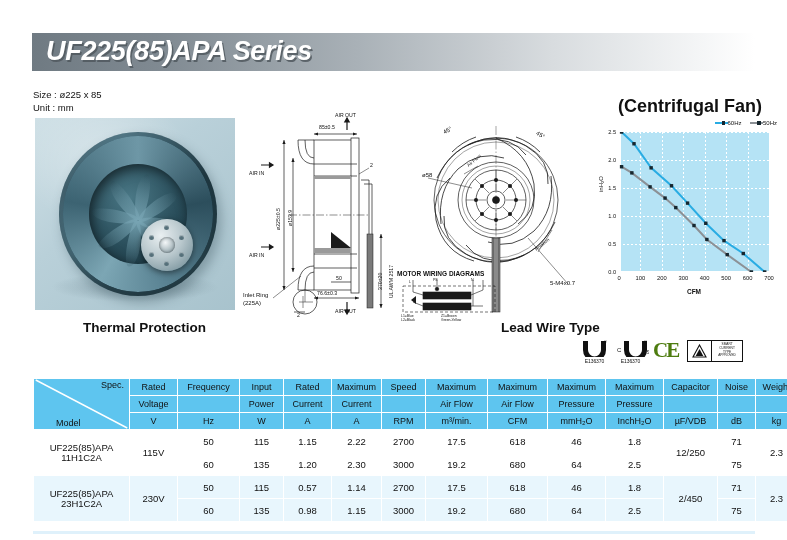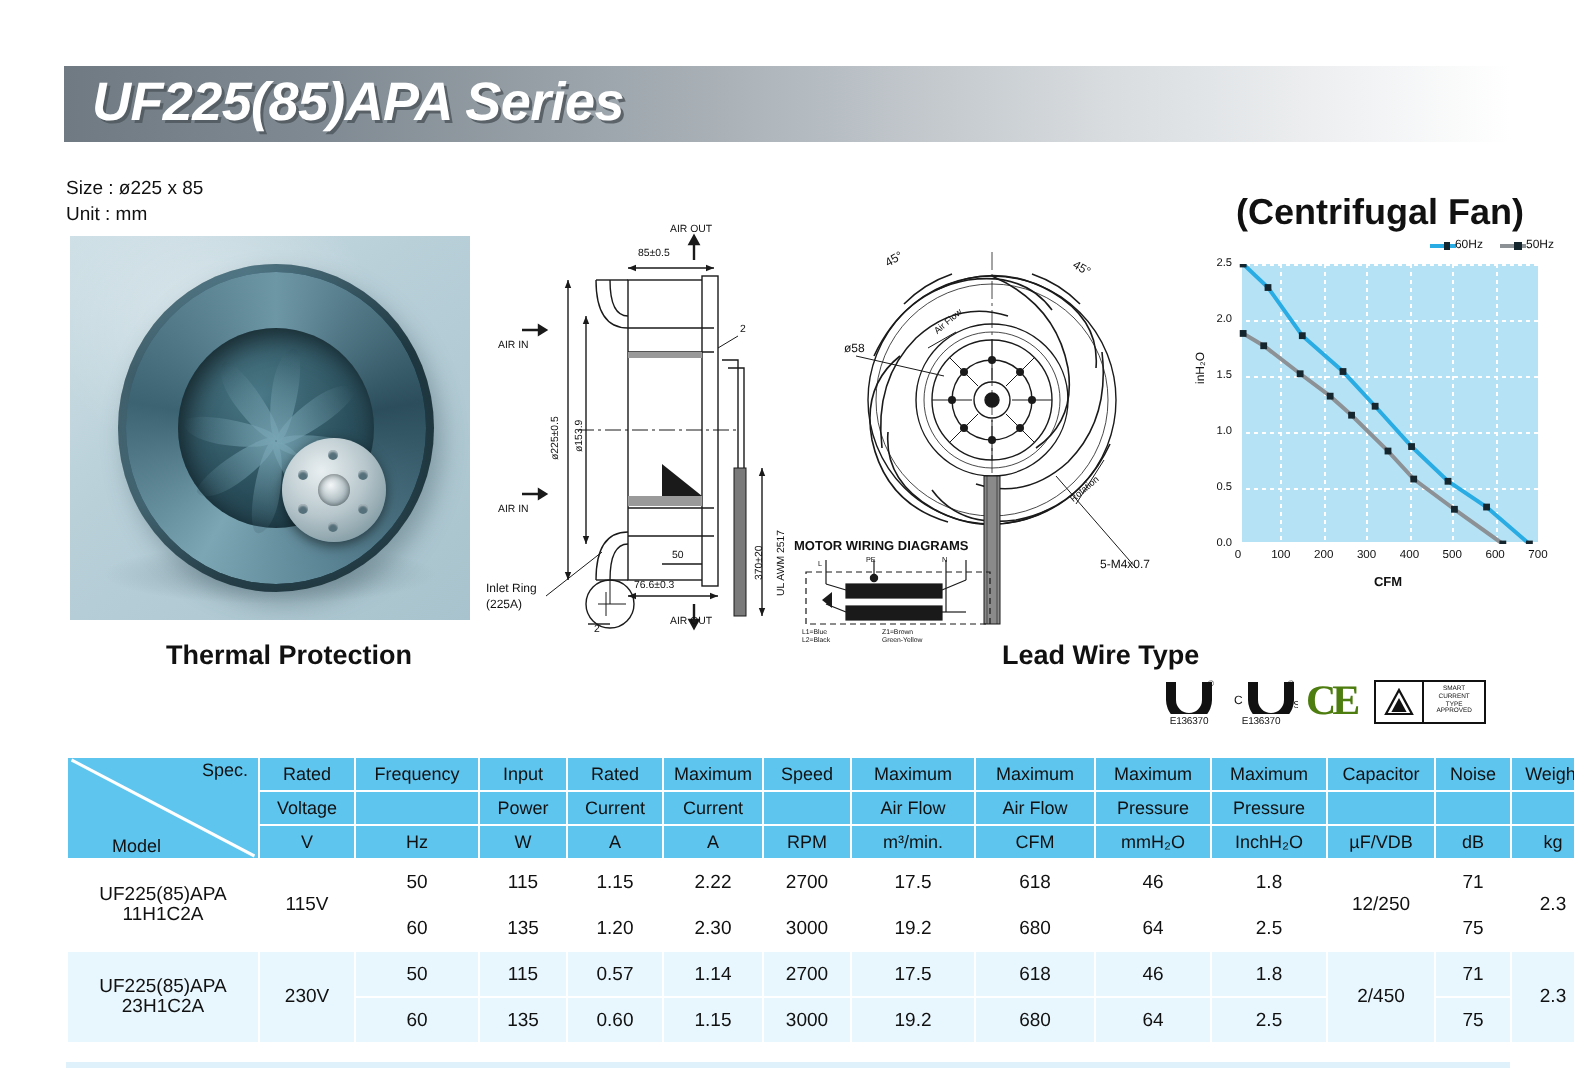--- a/index.html
+++ b/index.html
@@ -603,21 +603,21 @@
       <td>618</td>
       <td>46</td>
       <td>1.8</td>
       <td rowspan="2">2/450</td>
       <td>71</td>
       <td rowspan="2">2.3</td>
     </tr>
     <tr class="row-b">
       <td>60</td>
       <td>135</td>
-      <td>0.60</td>
+      <td>0.98</td>
       <td>1.15</td>
       <td>3000</td>
       <td>19.2</td>
       <td>680</td>
       <td>64</td>
       <td>2.5</td>
       <td>75</td>
     </tr>
   </tbody>
 </table>

